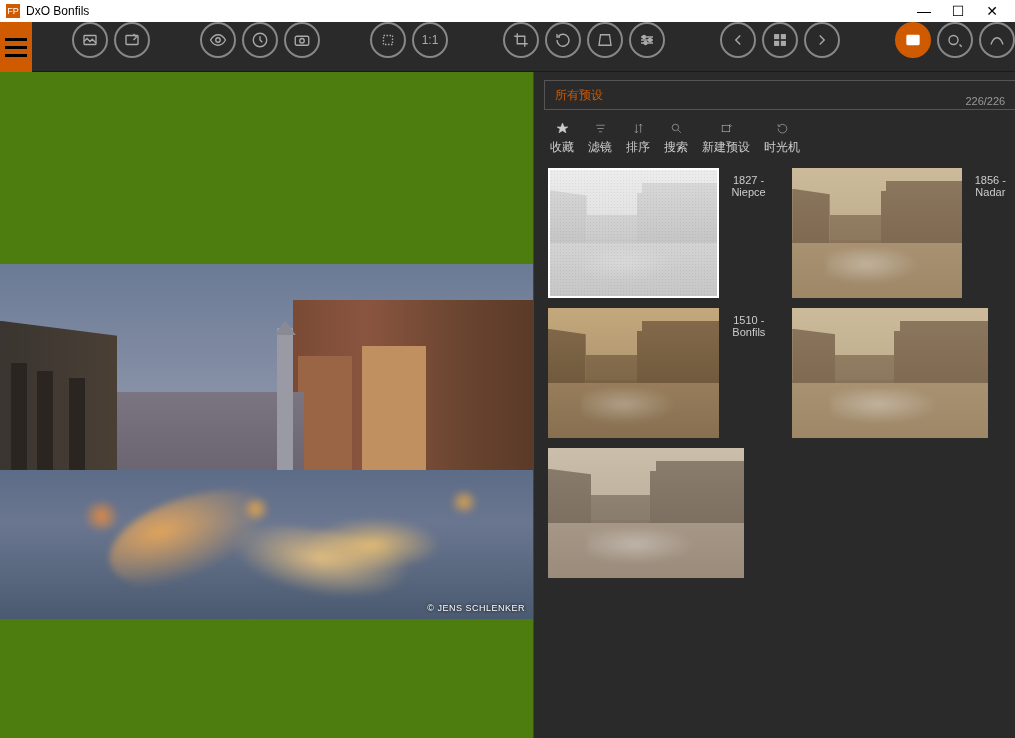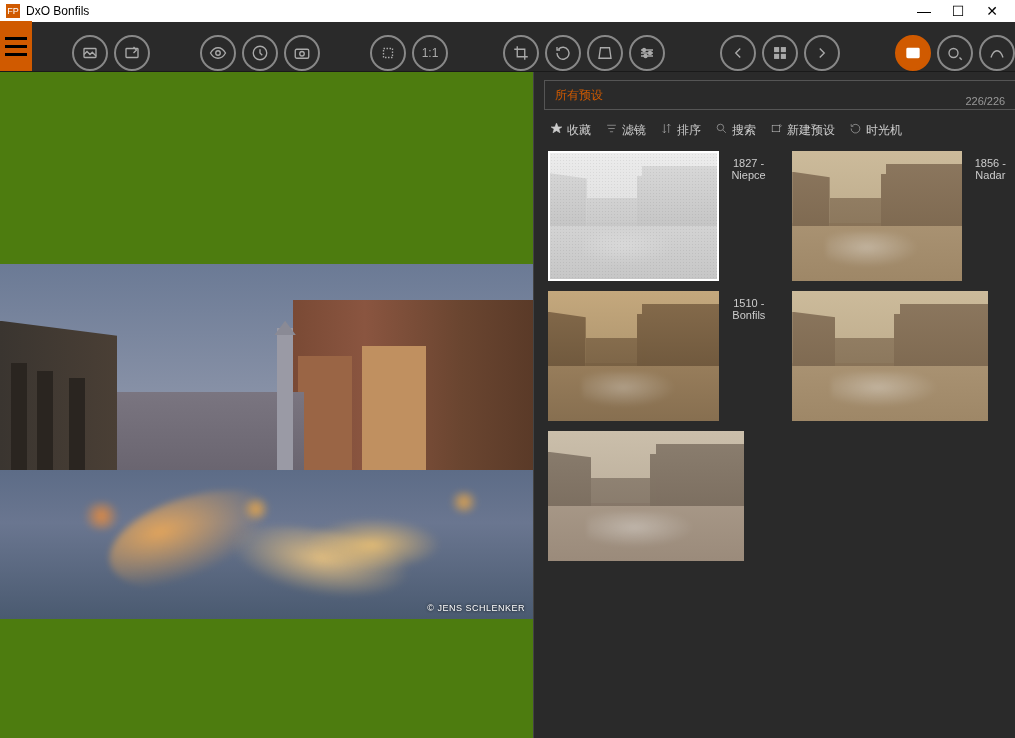--- a/index.html
+++ b/index.html
@@ -3,42 +3,42 @@
 <meta charset="utf-8">
 <style>
 * { margin: 0; padding: 0; box-sizing: border-box; }
 body { width: 1015px; height: 738px; background: #000; font-family: "Microsoft YaHei", Arial, sans-serif; overflow: hidden; color: #ccc; font-size: 12px; }
 
 .titlebar { height: 22px; background: #fff; display: flex; align-items: center; padding: 0 6px; color: #000; font-size: 12px; }
 .titlebar .tb-icon { width: 14px; height: 14px; background: #d05a00; margin-right: 6px; display:flex; align-items:center; justify-content:center; font-size:9px; color:#fff; }
 .titlebar .spacer { flex: 1; }
 .titlebar .win-btn { width: 34px; text-align: center; font-size: 14px; color: #000; }
 
-.toolbar { height: 50px; background: #2a2a2a; display: flex; align-items: flex-end; padding: 0; border-bottom: 1px solid #1a1a1a; }
+.toolbar { height: 50px; background: #2a2a2a; display: flex; align-items: flex-start; padding: 0; border-bottom: 1px solid #1a1a1a; }
 .hamburger { width: 32px; height: 50px; background: #d05a00; display:flex; flex-direction:column; justify-content:center; gap:5px; padding:0 5px; }
 .hamburger div { height:3px; background:#000; }
 .tb-group { display:flex; gap:6px; margin-left: 18px; }
 .tb-btn { width: 36px; height: 36px; border: 2px solid #888; border-radius: 50%; display:flex; align-items:center; justify-content:center; color:#aaa; font-size:16px; cursor:pointer; }
 .tb-btn.active { border-color:#d05a00; color:#d05a00; background:#d05a00; }
 .tb-btn.active svg { stroke:#fff; fill:#fff; }
 .tb-btn svg { width:18px; height:18px; stroke:#aaa; fill:none; stroke-width:1.8; }
 
 .main { display:flex; height: calc(100% - 72px); background:#000; }
 .viewer { width: 565px; height:100%; background:#4d7c0f; display:flex; align-items:center; justify-content:center; position:relative; }
 .main-image-wrap { width: 533px; height: 355px; position:relative; margin-top: 73px; }
 .main-image { width:100%; height:100%; position:relative; overflow:hidden; }
 .credit { position:absolute; right:8px; bottom:6px; font-size:9px; color:#fff; text-shadow:0 0 3px #000; letter-spacing:0.5px; }
 
 .side { flex:1; background:#2a2a2a; display:flex; flex-direction:column; border-left:1px solid #444; }
 .side-header { height:30px; border:1px solid #555; margin:8px 10px 0 10px; display:flex; align-items:center; padding:0 10px; background:#2a2a2a; }
 .side-header .title { color:#d05a00; font-size:12px; }
 .side-header .count { margin-left:auto; color:#999; font-size:11px;margin-top:11px; }
 
 .side-tools { display:flex; gap:14px; padding:12px 16px; color:#ccc; font-size:12px; align-items:center; }
-.side-tools .item { display:flex; gap:4px; cursor:pointer; }
+.side-tools .item { display:flex; align-items:center; gap:4px; cursor:pointer;flex-direction:column; }
 .side-tools svg { width:13px; height:13px; stroke:#ccc; fill:#ccc; }
 
 .presets { flex:1; overflow:hidden; padding: 0 8px 0 14px; position:relative; }
 .preset-grid { display:grid; grid-template-columns: 1fr 1fr; gap: 10px 14px; }
 .preset { display:flex; flex-direction:row; align-items:flex-start; }
 .preset .thumb { width: 196px; height: 130px; position:relative; overflow:hidden; }
 .preset.selected .thumb { border:2px solid #fff; }
 .preset .label { margin-top:6px; font-size:11px; color:#ccc; text-align:center; }
 
 .scroll-track { position:absolute; right:-4px; top:0; width:14px; height:100%; display:flex; flex-direction:column; }

